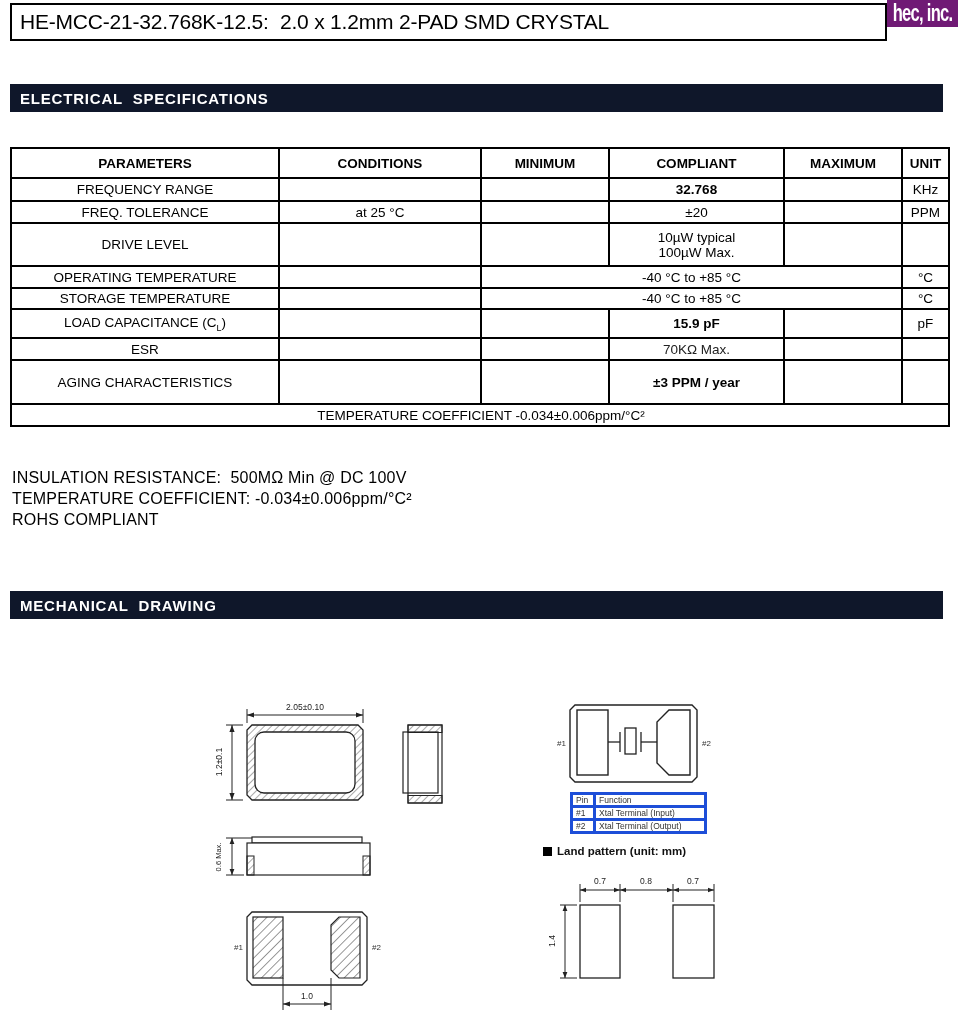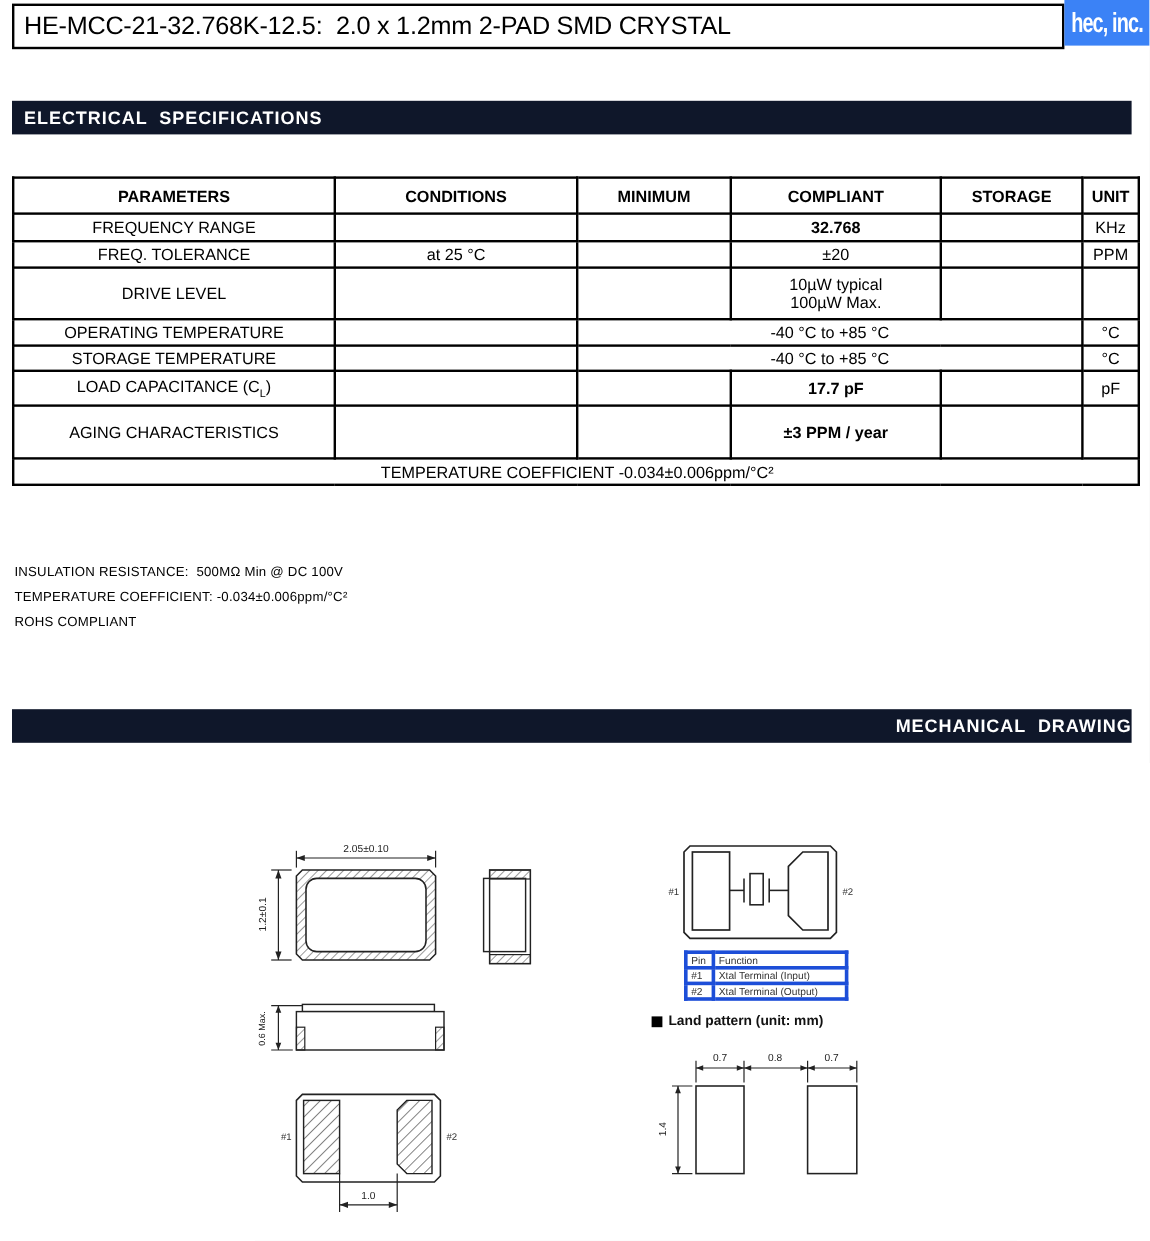--- a/index.html
+++ b/index.html
@@ -10,54 +10,54 @@
   }
   .pre { white-space:pre; }
 
   
   .title-box {
     position:absolute; left:10px; top:3px; width:877px; height:38px;
     border:2px solid #000; display:flex; align-items:center; padding-left:8px;
   }
   .title-box h1 { font-size:21px; font-weight:400; letter-spacing:-0.2px; }
   .logo-box {
-    position:absolute; left:887px; top:0; width:71px; height:38px;
-    background:#3b82f6; color:#fff; display:flex; align-items:center; justify-content:center;
+    position:absolute; left:887px; top:0; width:71px; height:27px;
+    background:#701a75; color:#fff; display:flex; align-items:center; justify-content:center;
   }
   .logo-box span {
     font-weight:bold; font-size:23px; letter-spacing:-1px;
     transform:scaleX(0.72); transform-origin:center; white-space:nowrap;
   }
 
   
   .banner {
     position:absolute; left:10px; width:933px; height:28px; background:#0f172a;
     color:#fff; display:flex; align-items:center; padding-left:10px;
     font-size:15px; font-weight:bold; letter-spacing:0.8px; word-spacing:5px;
   }
   .banner.b1 { top:84px; }
-  .banner.b2 { top:591px;justify-content:flex-end; }
+  .banner.b2 { top:591px; }
 
   
   table.spec {
     position:absolute; left:10px; top:147px; width:938px;
     border-collapse:collapse; table-layout:fixed;
     font-size:13.5px;
   }
   table.spec td, table.spec th {
     border:2px solid #000; text-align:center; vertical-align:middle;
     padding:1px 2px; overflow:hidden;
   }
   table.spec th { font-size:13.5px; }
   .bold { font-weight:bold; }
   .left { text-align:right; padding-left:4px !important; }
   sub.cs { font-size:9px; }
 
   
-  .notes { position:absolute; left:12px; top:467px; font-size:11px; line-height:21px; letter-spacing:0.2px; }
+  .notes { position:absolute; left:12px; top:467px; font-size:16px; line-height:21px; letter-spacing:0.2px; }
 
   
   svg { position:absolute; overflow:visible; }
   svg text { font-family:"Liberation Sans", sans-serif; fill:#222; }
   .dimtxt { font-size:8.5px; }
   .padtxt { font-size:8px; fill:#333; }
 
   
   table.pins {
     position:absolute; left:570px; top:792px; width:134px;
@@ -99,21 +99,21 @@
       <col style="width:175px">
         <col style="width:118px">
         <col style="width:47px">
     </colgroup>
     <tbody>
         <tr style="height:30px">
       <th>PARAMETERS</th>
       <th>CONDITIONS</th>
       <th>MINIMUM</th>
       <th>COMPLIANT</th>
-      <th>STORAGE</th>
+      <th>MAXIMUM</th>
       <th>UNIT</th>
     </tr>
     <tr style="height:23px">
       <td>FREQUENCY RANGE</td>
       <td></td>
       <td></td>
       <td class="bold">32.768</td>
       <td></td>
       <td>KHz</td>
     </tr>
@@ -145,23 +145,31 @@
     <tr style="height:21px">
       <td>STORAGE TEMPERATURE</td>
       <td></td>
       <td colspan="3">-40 °C to +85 °C</td>
       <td>°C</td>
     </tr>
     <tr style="height:29px">
       <td><span>LOAD CAPACITANCE (C</span><sub class="cs">L</sub><span>)</span></td>
       <td></td>
       <td></td>
-      <td class="bold">17.7 pF</td>
+      <td class="bold">15.9 pF</td>
       <td></td>
       <td>pF</td>
+    </tr>
+    <tr style="height:22px">
+      <td>ESR</td>
+      <td></td>
+      <td></td>
+      <td style="color:#222">70KΩ Max.</td>
+      <td></td>
+      <td></td>
     </tr>
     <tr style="height:44px">
       <td>AGING CHARACTERISTICS</td>
       <td></td>
       <td></td>
       <td class="bold">±3 PPM / year</td>
       <td></td>
       <td></td>
     </tr>
     <tr style="height:22px">

